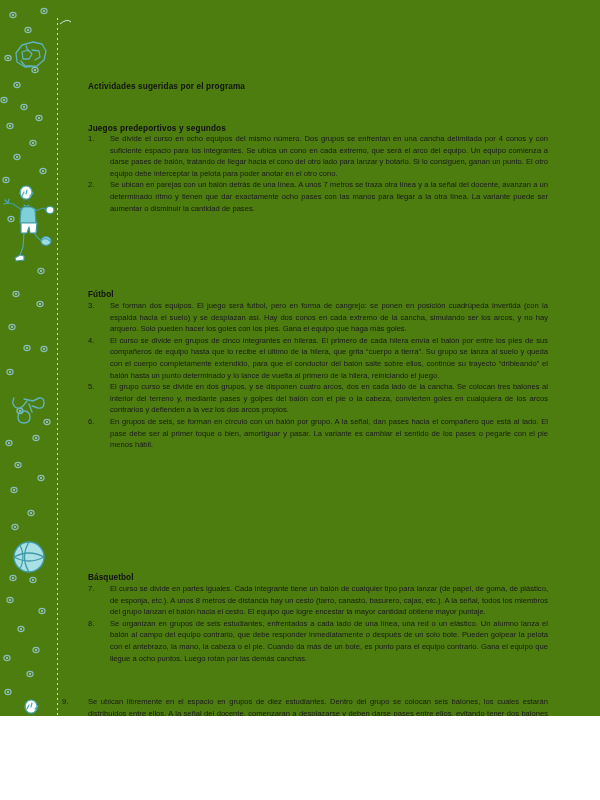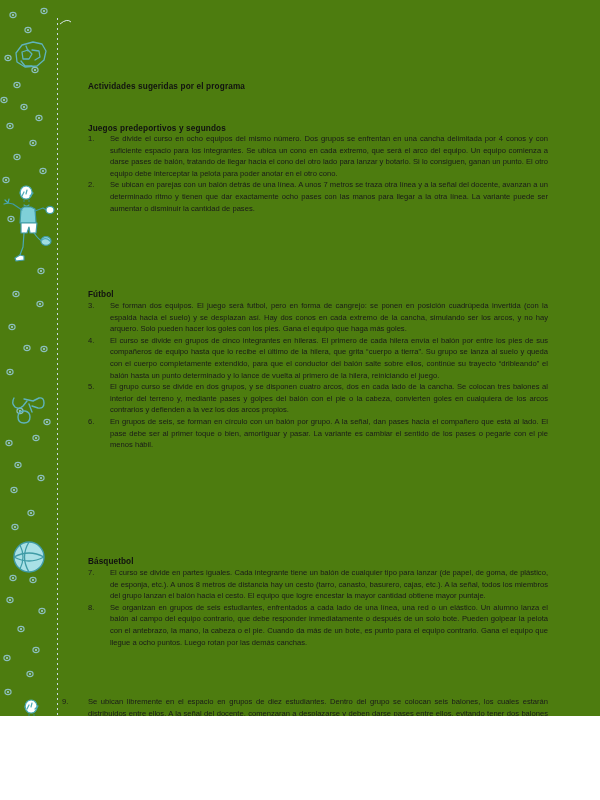--- a/index.html
+++ b/index.html
@@ -278,21 +278,21 @@
           <span class="num">5.</span>
           <span class="para-text">El grupo curso se divide en dos grupos, y se disponen cuatro arcos, dos en cada lado de la cancha. Se colocan tres balones al interior del terreno y, mediante pases y golpes del balón con el pie o la cabeza, convierten goles en cualquiera de los arcos contrarios y defienden a la vez los dos arcos propios.</span>
         </li>
         <li>
           <span class="num">6.</span>
           <span class="para-text">En grupos de seis, se forman en círculo con un balón por grupo. A la señal, dan pases hacia el compañero que está al lado. El pase debe ser al primer toque o bien, amortiguar y pasar. La variante es cambiar el sentido de los pases o pegarle con el pie menos hábil.</span>
         </li>
       </ol>
     </div>
 
-    <div class="block" style="top:557px;">
+    <div class="block" style="top:573px;">
       <div class="subsection-head">Básquetbol</div>
       <ol class="items">
         <li>
           <span class="num">7.</span>
           <span class="para-text">El curso se divide en partes iguales. Cada integrante tiene un balón de cualquier tipo para lanzar (de papel, de goma, de plástico, de esponja, etc.). A unos 8 metros de distancia hay un cesto (tarro, canasto, basurero, cajas, etc.). A la señal, todos los miembros del grupo lanzan el balón hacia el cesto. El equipo que logre encestar la mayor cantidad obtiene mayor puntaje.</span>
         </li>
         <li>
           <span class="num">8.</span>
           <span class="para-text">Se organizan en grupos de seis estudiantes, enfrentados a cada lado de una línea, una red o un elástico. Un alumno lanza el balón al campo del equipo contrario, que debe responder inmediatamente o después de un solo bote. Pueden golpear la pelota con el antebrazo, la mano, la cabeza o el pie. Cuando da más de un bote, es punto para el equipo contrario. Gana el equipo que llegue a ocho puntos. Luego rotan por las demás canchas.</span>
         </li>

